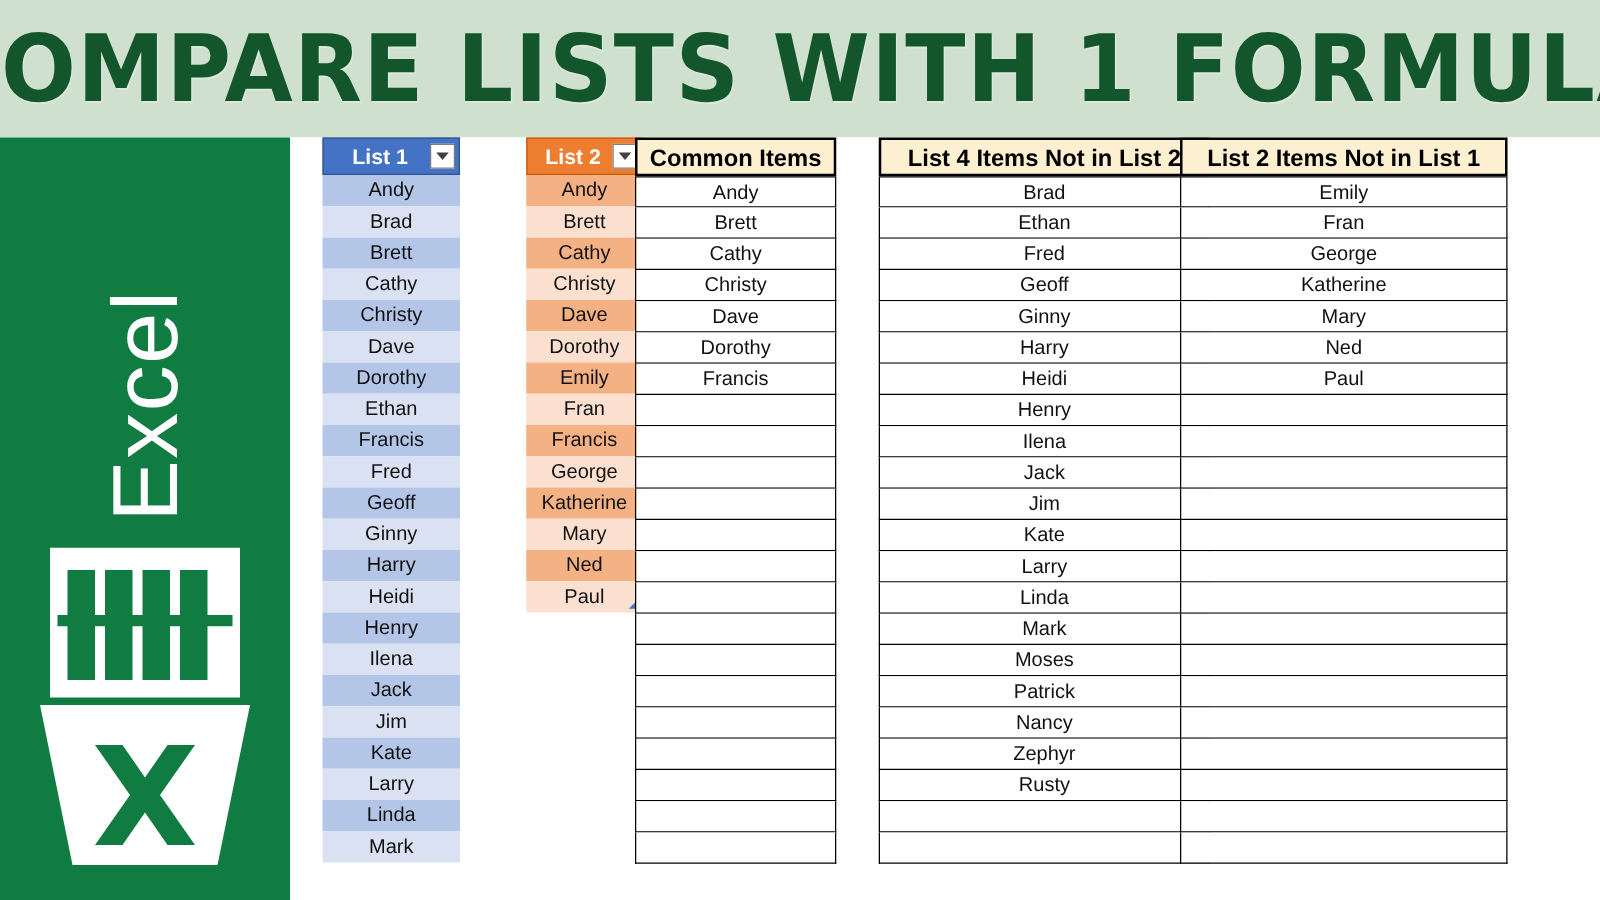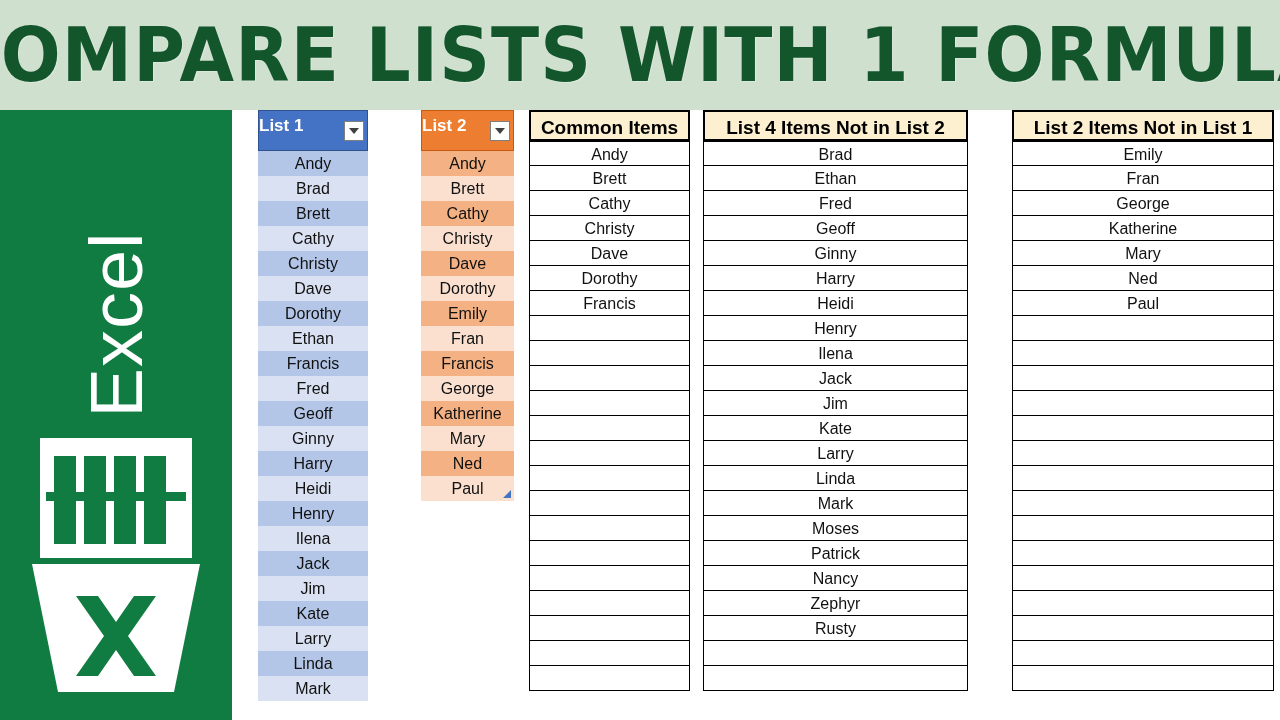--- a/index.html
+++ b/index.html
@@ -93,26 +93,26 @@
     text-align: center;
     font-family: "Liberation Sans", sans-serif;
     font-size: 16px;
     color: #111111;
     white-space: nowrap;
     overflow: hidden;
   }
 
   
   .hdr {
-    height: 41px;
+    height: 30px;
     line-height: 29px;
     font-weight: bold;
     font-size: 17px;
     color: #ffffff;
-    text-align: left;
+    text-align: center;
     position: relative;
     padding-right: 18px;
   }
   .hdr-blue   { background: #4472c4; border: 1px solid #2f528f; }
   .hdr-orange { background: #ed7d31; border: 1px solid #c55a11; }
 
   .filter-btn {
     position: absolute;
     right: 3px;
     top: 50%;
@@ -254,21 +254,21 @@
           <div class="cell band-orange-a"><span>Francis</span></div>
           <div class="cell band-orange-b"><span>George</span></div>
           <div class="cell band-orange-a"><span>Katherine</span></div>
           <div class="cell band-orange-b"><span>Mary</span></div>
           <div class="cell band-orange-a"><span>Ned</span></div>
           <div class="cell band-orange-b"><span>Paul</span></div>
           <span class="resize-handle"></span>
         </div>
     </div>
 
-    <div class="tbl" id="tbl-common" style="left:276px; width:161px;margin-left:21px;">
+    <div class="tbl" id="tbl-common" style="left:276px; width:161px;">
       <div class="res-hdr">Common Items</div>
       <div id="body-common">
           <div class="res-cell first"><span>Andy</span></div>
           <div class="res-cell"><span>Brett</span></div>
           <div class="res-cell"><span>Cathy</span></div>
           <div class="res-cell"><span>Christy</span></div>
           <div class="res-cell"><span>Dave</span></div>
           <div class="res-cell"><span>Dorothy</span></div>
           <div class="res-cell"><span>Francis</span></div>
           <div class="res-cell"></div>
@@ -310,21 +310,21 @@
           <div class="res-cell"><span>Moses</span></div>
           <div class="res-cell"><span>Patrick</span></div>
           <div class="res-cell"><span>Nancy</span></div>
           <div class="res-cell"><span>Zephyr</span></div>
           <div class="res-cell"><span>Rusty</span></div>
           <div class="res-cell"></div>
           <div class="res-cell"></div>
         </div>
     </div>
 
-    <div class="tbl" id="tbl-only2" style="left:780px; width:262px;">
+    <div class="tbl" id="tbl-only2" style="left:712px; width:262px;">
       <div class="res-hdr">List 2 Items Not in List 1</div>
       <div id="body-only2">
           <div class="res-cell first"><span>Emily</span></div>
           <div class="res-cell"><span>Fran</span></div>
           <div class="res-cell"><span>George</span></div>
           <div class="res-cell"><span>Katherine</span></div>
           <div class="res-cell"><span>Mary</span></div>
           <div class="res-cell"><span>Ned</span></div>
           <div class="res-cell"><span>Paul</span></div>
           <div class="res-cell"></div>

